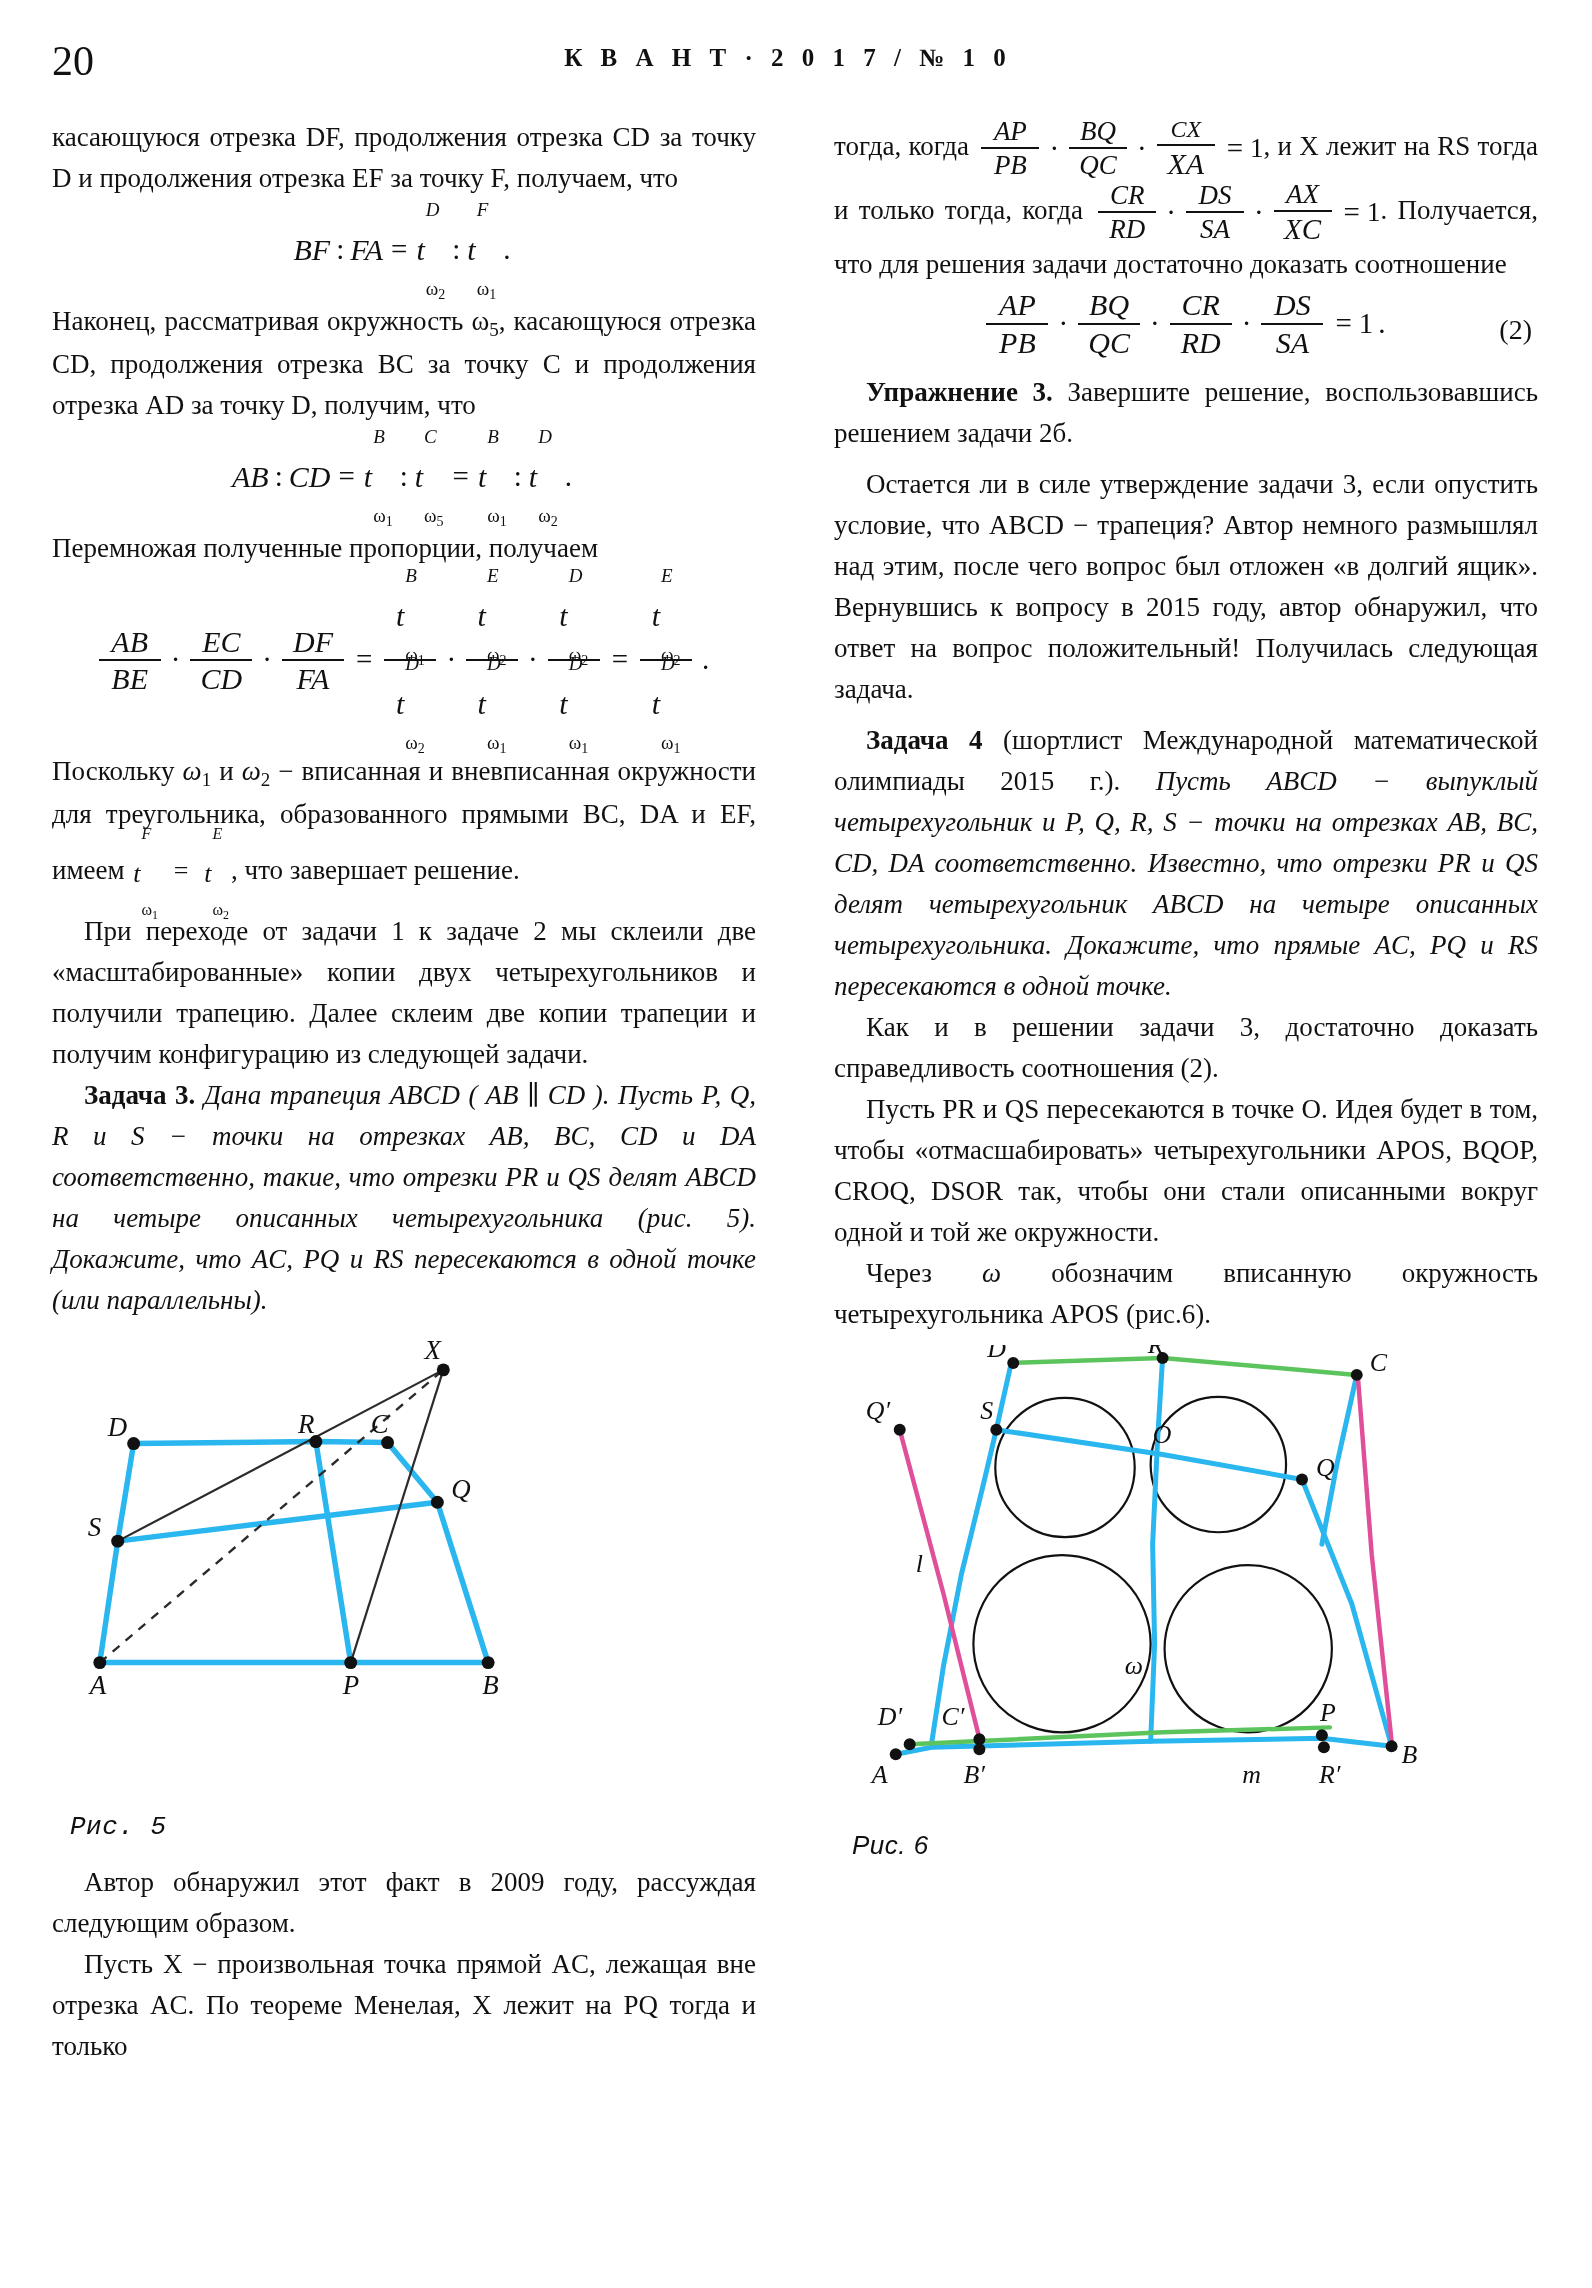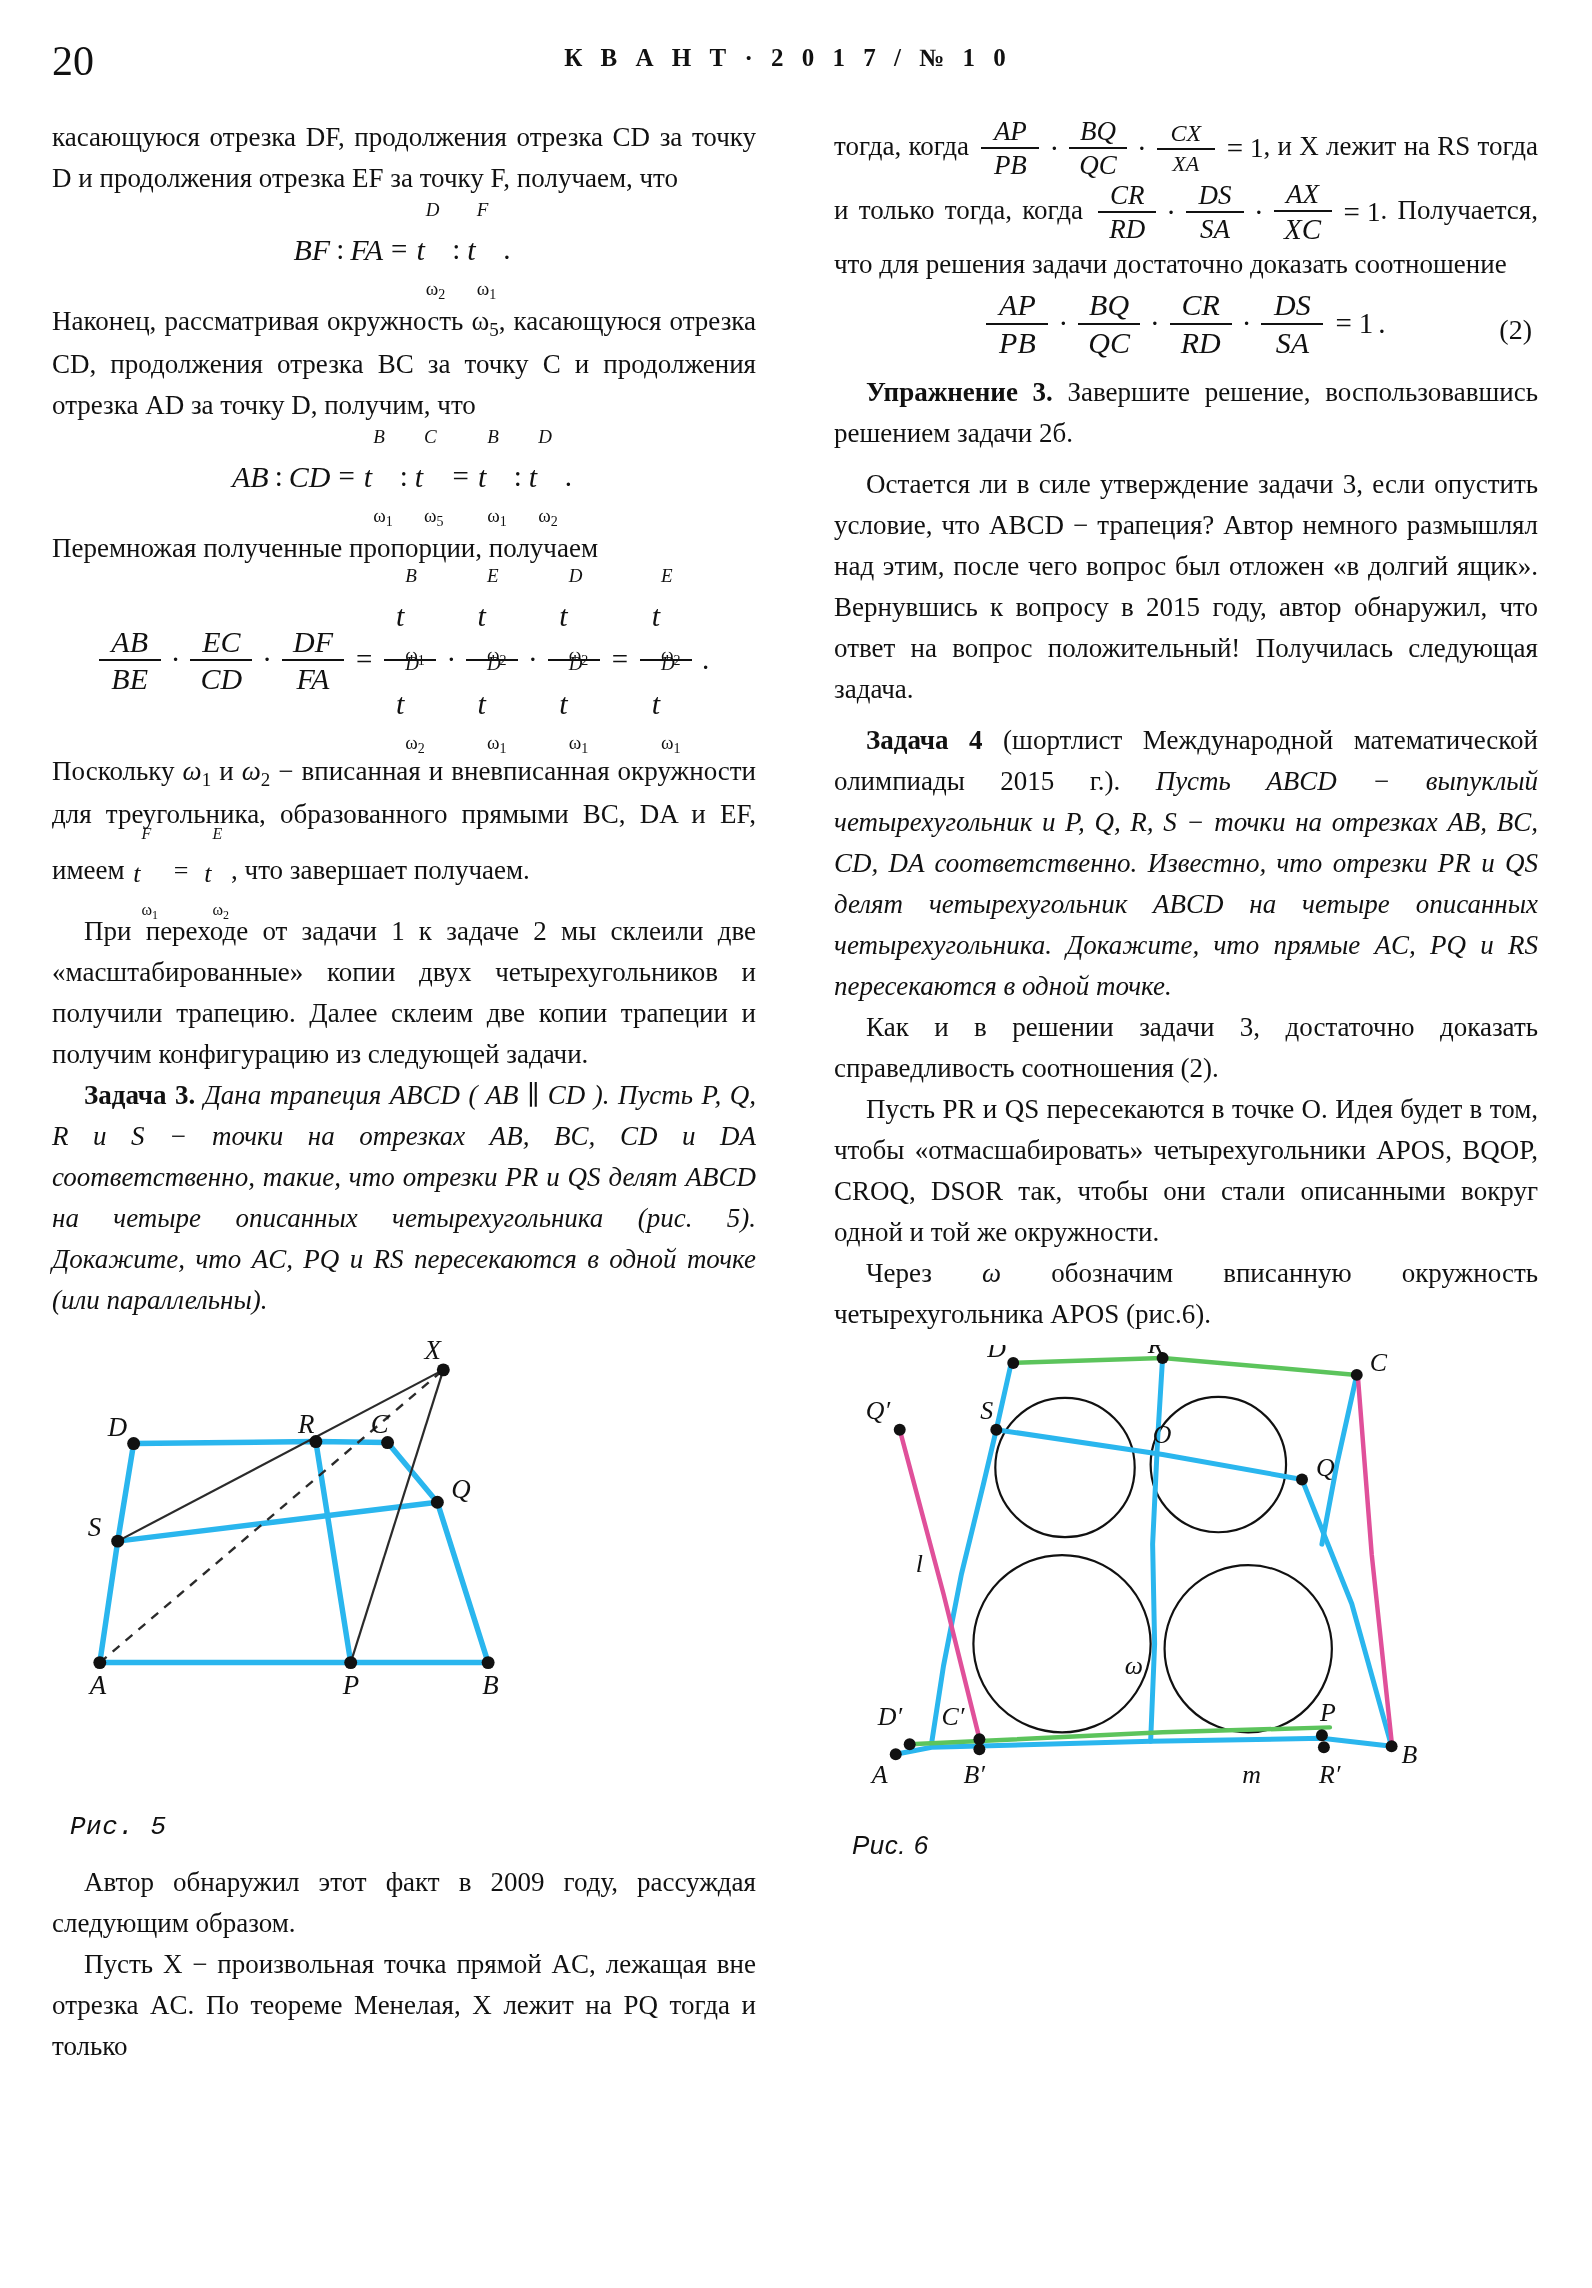--- a/index.html
+++ b/index.html
@@ -381,21 +381,21 @@
             <span class="sub" style="font-size:16px;"><span>ω</span><span class="idx" style="font-size:12px;">1</span></span>
           </span>
       </span>
       <span class="mo" style="font-size:26px;">=</span>
       <span class="tsub" style="font-size:24px;">
         <span class="base" style="font-size:26px;">t</span>
         <span class="scripts">
             <span class="sup" style="font-size:16px;">E</span>
             <span class="sub" style="font-size:16px;"><span>ω</span><span class="idx" style="font-size:12px;">2</span></span>
           </span>
-      </span><span>, что завершает получаем.</span>
+      </span><span>, что завершает решение.</span>
     </p>
 
     <p>При переходе от задачи 1 к задаче 2 мы склеили две «масштабированные» копии двух четырехугольников и получили трапецию. Далее склеим две копии трапеции и получим конфигурацию из следующей задачи.</p>
 
     <p><span class="bd">Задача 3.</span> <span class="it">Дана трапеция ABCD ( AB ∥ CD ). Пусть P, Q, R и S − точки на отрезках AB, BC, CD и DA соответственно, такие, что отрезки PR и QS делят ABCD на четыре описанных четырехугольника (рис. 5). Докажите, что AC, PQ и RS пересекаются в одной точке (или параллельны).</span></p>
 
     <div class="figbox">
       <svg width="697" height="468" viewBox="0 0 700 470" style="font-size:27.5px">
 
         <g stroke="#2ab6ee" stroke-width="5.5" fill="none" stroke-linecap="round">
@@ -467,21 +467,21 @@
         <span class="mo tightop">·</span>
         <span class="frac">
           <span class="num mi" style="font-size:27px;">BQ</span>
           <span class="bar" style="min-width:58px;"></span>
           <span class="den mi" style="font-size:27px;">QC</span>
         </span>
         <span class="mo tightop">·</span>
         <span class="frac">
           <span class="num mi" style="font-size:24px;">CX</span>
           <span class="bar" style="min-width:58px;"></span>
-          <span class="den mi" style="font-size:22px;">XA</span>
+          <span class="den mi" style="font-size:30px;">XA</span>
         </span>
         <span class="mo">=</span>
         <span class="mn" style="font-size:27px;">1</span>
       </span><span>, и X лежит на RS тогда и только тогда, когда</span>
       <span class="mrow" style="font-size:25px;">
         <span class="frac">
           <span class="num mi" style="font-size:27px;">CR</span>
           <span class="bar" style="min-width:58px;"></span>
           <span class="den mi" style="font-size:27px;">RD</span>
         </span>

